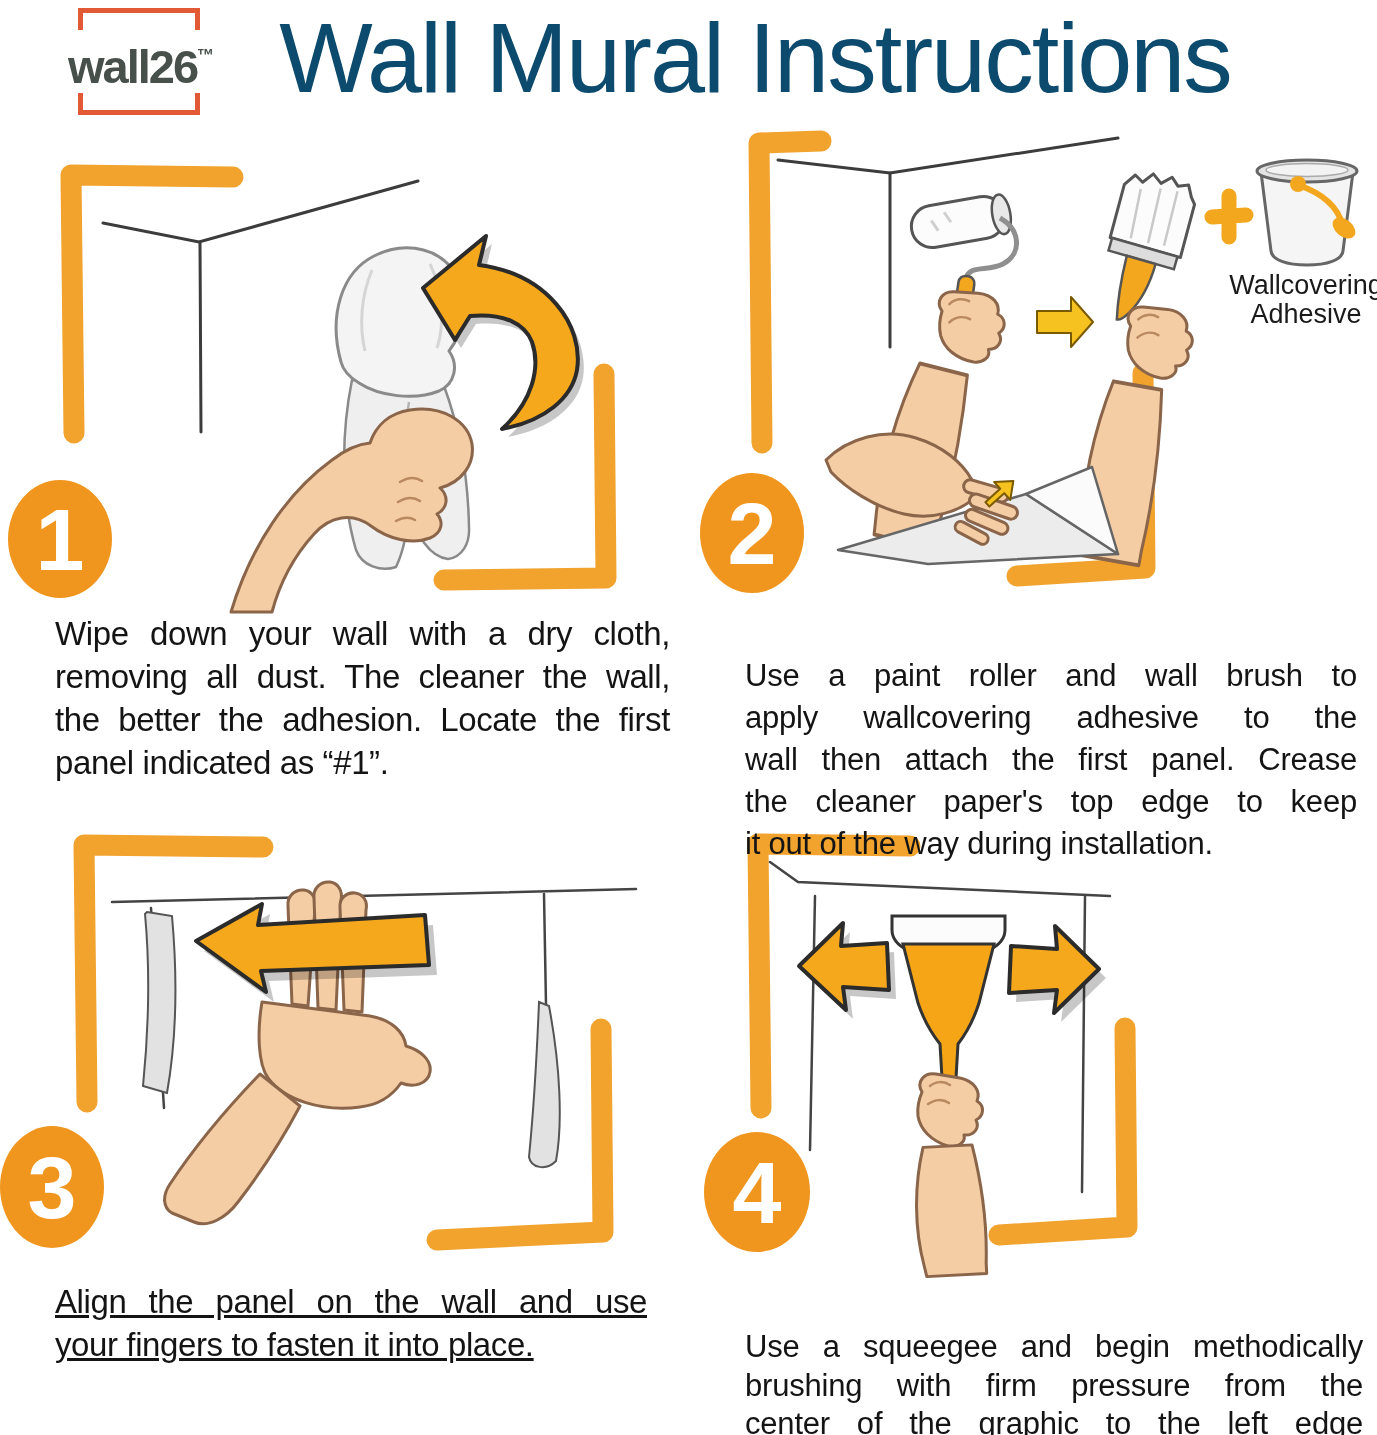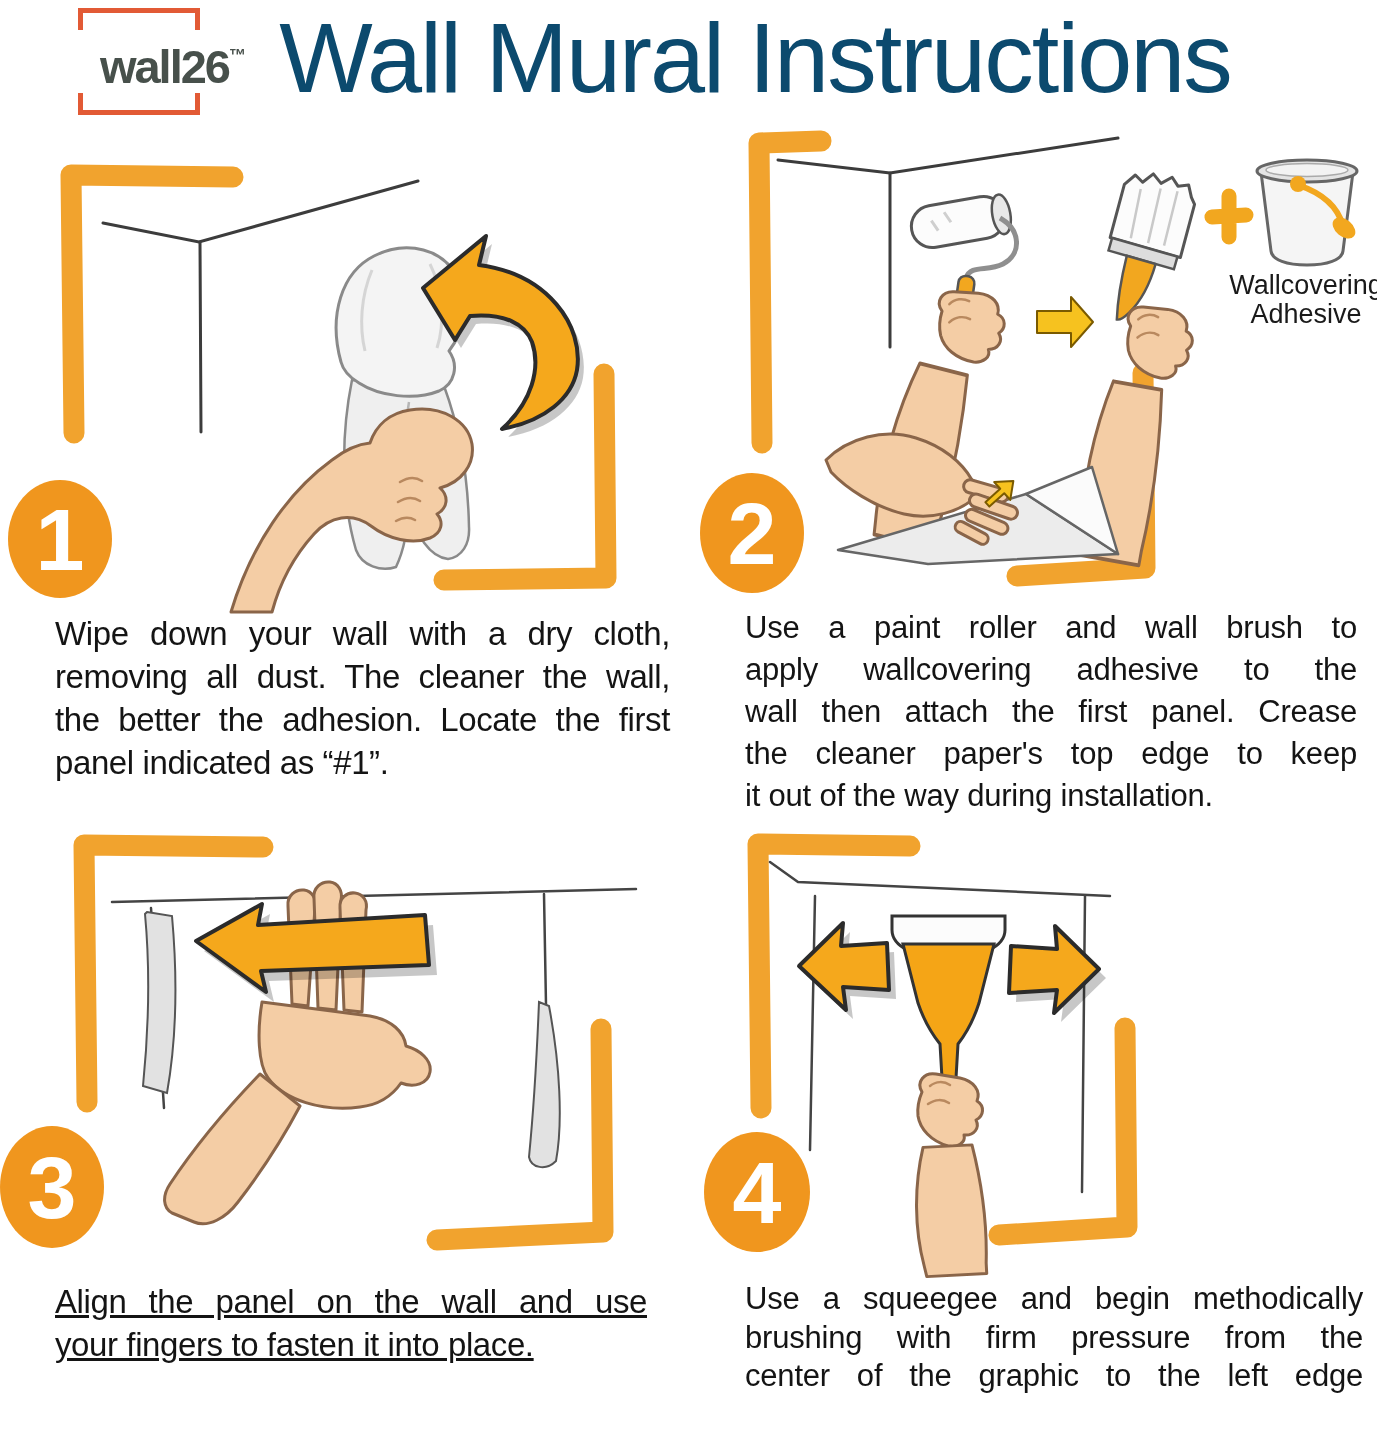--- a/index.html
+++ b/index.html
@@ -6,36 +6,36 @@
   body{
     width:1377px;height:1435px;position:relative;overflow:hidden;
     background:#ffffff;font-family:"Liberation Sans",sans-serif;
   }
   
   .logo-box{
     position:absolute;left:78px;top:8px;width:112px;height:97px;
     border:5px solid #E25A35;background:#fff;
   }
   .logo-text{
-    position:absolute;left:36px;top:30px;width:210px;text-align:right;
+    position:absolute;left:36px;top:30px;width:210px;text-align:center;
     background:#ffffff;font-weight:bold;font-size:47px;color:#47504B;
     letter-spacing:-2px;line-height:52px;
   }
   .logo-tm{font-size:17px;vertical-align:22px;letter-spacing:0;}
   .page-title{
     position:absolute;left:200px;top:6px;width:1110px;text-align:center;
     font-size:99px;letter-spacing:-2px;color:#0c4a6e;font-weight:400;
     line-height:104px;white-space:nowrap;
   }
   
   .steptext{position:absolute;color:#141414;}
   .steptext .ln{white-space:nowrap;}
   .just{text-align:justify;text-align-last:justify;}
   .s13{font-size:33px;line-height:43px;letter-spacing:-0.4px;}
-  .s24{font-size:31px;line-height:42px;letter-spacing:-0.2px;}
+  .s24{font-size:31px;line-height:42px;letter-spacing:-0.2px;margin-top:48px;}
   .t4{line-height:38.5px;}
   
   svg{position:absolute;overflow:visible;}
   .frame{stroke:#F1A32E;stroke-width:21;fill:none;stroke-linecap:round;stroke-linejoin:round;}
   .wall{stroke:#3c3c3c;stroke-width:3;fill:none;stroke-linecap:round;}
   .wall2{stroke:#444;stroke-width:2.5;fill:none;stroke-linecap:round;}
   .skin{fill:#F4CDA5;stroke:#8a6549;stroke-width:3;stroke-linejoin:round;}
   .knuckle{stroke:#b9895f;stroke-width:2.5;fill:none;stroke-linecap:round;}
   .cloth{fill:#F4F4F4;stroke:#8a8a8a;stroke-width:3;stroke-linejoin:round;}
   .oarrow{fill:#F5A81C;stroke:#2b2b2b;stroke-width:4;stroke-linejoin:round;}

